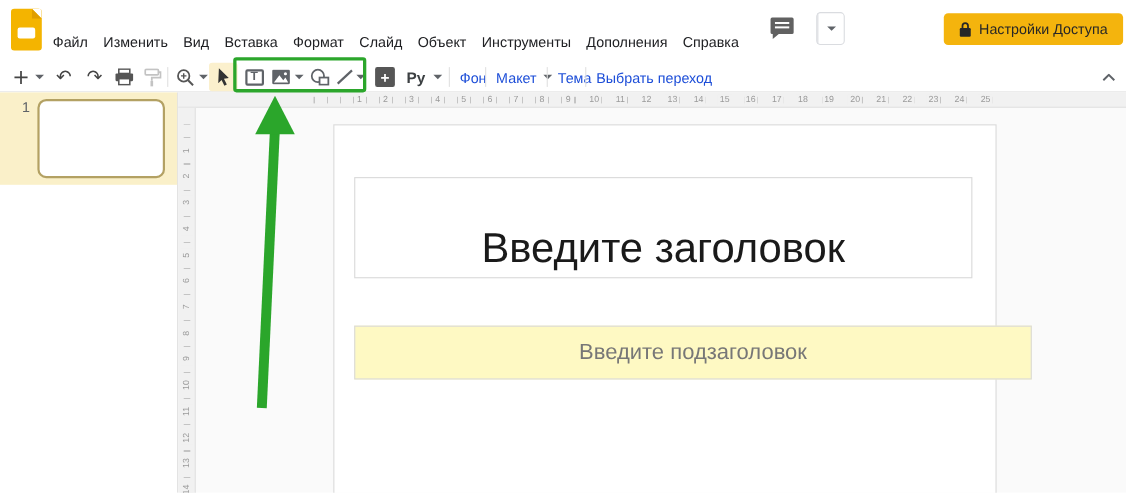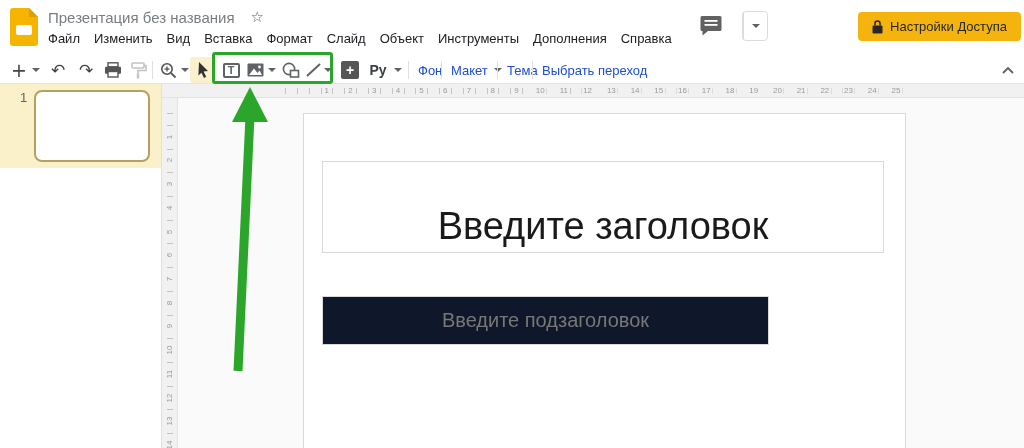--- a/index.html
+++ b/index.html
@@ -47,41 +47,37 @@
   .h-ticks { position:absolute; left:123px; top:4px; width:623px; height:6px;
              background:repeating-linear-gradient(90deg,#c4c4c4 0 1px,transparent 1px 11.86px); }
   .hnum { position:absolute; top:2px; transform:translateX(-50%); font-size:8px; color:#9a9a9a; background:#f1f1f1; padding:0 2px; line-height:10px; }
   .v-ruler { position:absolute; left:162px; top:98px; width:16px; height:350px; background:#f1f1f1; border-right:1px solid #e2e2e2; }
   .v-ticks { position:absolute; left:5px; top:15px; width:6px; height:335px;
              background:repeating-linear-gradient(180deg,#c4c4c4 0 1px,transparent 1px 11.86px); }
   .vnum { position:absolute; left:2px; width:12px; text-align:center; transform:rotate(-90deg); font-size:8px; color:#9a9a9a; background:#f1f1f1; line-height:12px; }
 
   .slide-page { position:absolute; left:303px; top:113px; width:603px; height:341px; background:#fff; border:1px solid #d9d9d9; }
   .ph-title { position:absolute; left:322px; top:161px; width:562px; height:92px; border:1px solid #d9d9d9; background:#fff; display:flex; align-items:flex-end; justify-content:center; padding-bottom:4px; font-size:38px; color:#1a1a1a; cursor:text; }
-  .ph-subtitle { position:absolute; left:322px; top:296px; width:447px; height:49px; border:1px solid #d9d9d9; background:#0f172a; display:flex; align-items:center; justify-content:center; font-size:20px; color:#777; cursor:text; }
+  .ph-subtitle { position:absolute; left:322px; top:296px; width:616px; height:49px; border:1px solid #d9d9d9; background:#fef9c3; display:flex; align-items:center; justify-content:center; font-size:20px; color:#777; cursor:text; }
 
   
   .anno-box { position:absolute; left:212px; top:52px; width:121px; height:32px; border:3px solid #2BA62B; border-radius:3px; pointer-events:none; z-index:30; }
   .anno-svg { position:absolute; left:0; top:0; z-index:29; pointer-events:none; }
 
   svg.ic { display:block; }
 </style>
 </head>
 <body>
 
 <div id="stage">
 
   <div class="header">
     <div class="logo">
       <div class="fold"></div>
       <div class="inner"></div>
-    </div>
-    <div class="doc-title-row">
-      <span class="doc-title">Презентация без названия</span>
-      <span class="star">☆</span>
     </div>
     <div class="menubar">
       <span>Файл</span>
       <span>Изменить</span>
       <span>Вид</span>
       <span>Вставка</span>
       <span>Формат</span>
       <span>Слайд</span>
       <span>Объект</span>
       <span>Инструменты</span>

